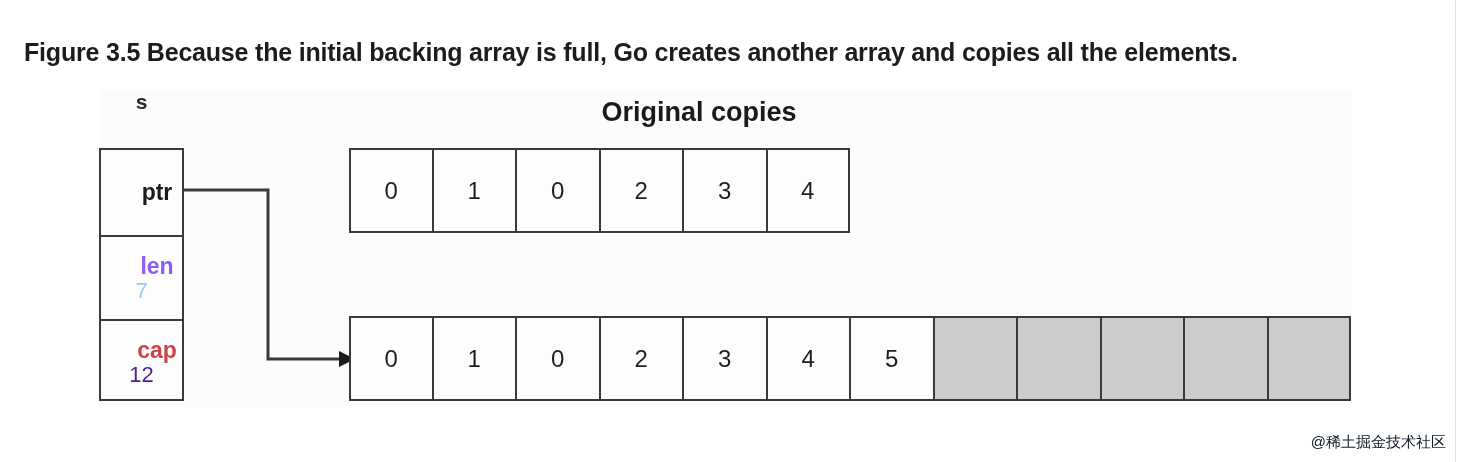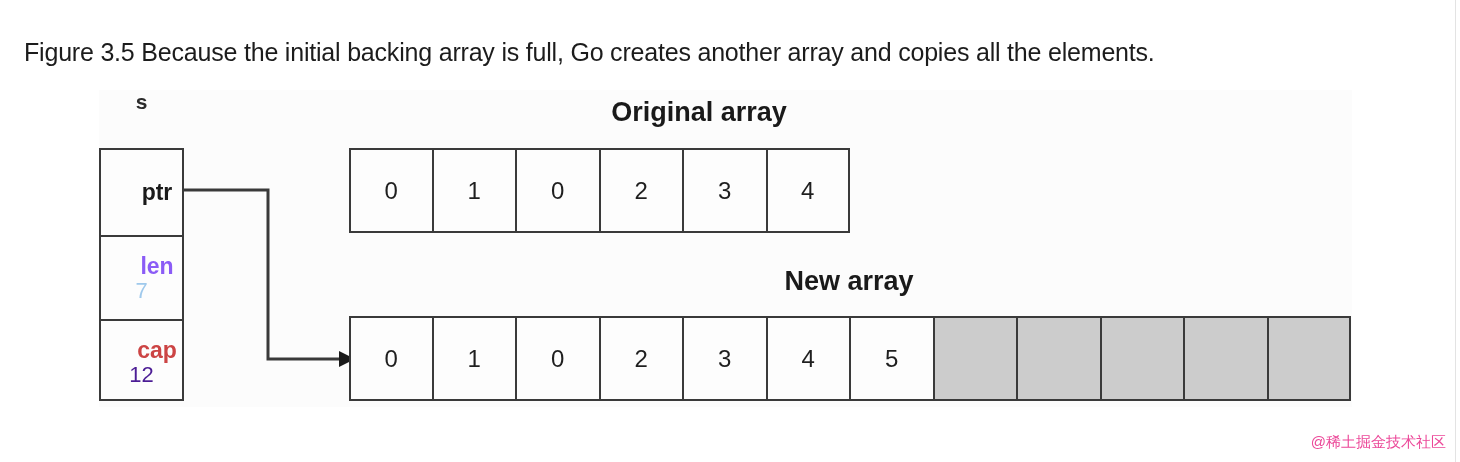--- a/index.html
+++ b/index.html
@@ -25,21 +25,21 @@
     background: #e3e3e3;
   }
 
   
   .caption {
     position: absolute;
     left: 24px;
     top: 38px;
     width: 1400px;
     font-size: 25px;
-    font-weight: normal;
+    font-weight: bold;
     color: #1c1c1c;
     letter-spacing: -0.2px;
     white-space: nowrap;
   }
 
   
   .figure {
     position: absolute;
     left: 99px;
     top: 90px;
@@ -144,21 +144,21 @@
   .arr-cell.first { border-left-width: 2px; }
   .arr-cell.last  { border-right-width: 2px; }
   .arr-cell.empty { background: #cccccc; }
 
   
   .watermark {
     position: absolute;
     right: 14px;
     bottom: 10px;
     font-size: 15px;
-    color: #ec4899;
+    color: #0f172a;
     white-space: nowrap;
     margin-top: 24px;
   }
 </style>
 </head>
 <body>
 
 <div class="page-edge"></div>
 
 <div class="caption">Figure 3.5 Because the initial backing array is full, Go creates another array and copies all the elements.</div>
@@ -180,31 +180,30 @@
         <span class="cell-key">cap</span>
         <span class="cell-val">12</span>
       </div>
     </div>
 
     <svg class="connector" width="260" height="317">
       <polyline points="85,100 169,100 169,269 240,269" fill="none" stroke="#3a3a3a" stroke-width="3"></polyline>
       <polygon points="240,261 256,269 240,277" fill="#1a1a1a"></polygon>
     </svg>
 
-    <div class="array-title original">Original array</div>
+    <div class="array-title original">Original copies</div>
     <div class="array-row original">
         <div class="arr-cell first">0</div>
         <div class="arr-cell">1</div>
         <div class="arr-cell">0</div>
         <div class="arr-cell">2</div>
         <div class="arr-cell">3</div>
         <div class="arr-cell last">4</div>
       </div>
 
-    <div class="array-title new">New array</div>
     <div class="array-row new">
         <div class="arr-cell first">0</div>
         <div class="arr-cell">1</div>
         <div class="arr-cell">0</div>
         <div class="arr-cell">2</div>
         <div class="arr-cell">3</div>
         <div class="arr-cell">4</div>
         <div class="arr-cell">5</div>
         <div class="arr-cell empty"></div>
         <div class="arr-cell empty"></div>

